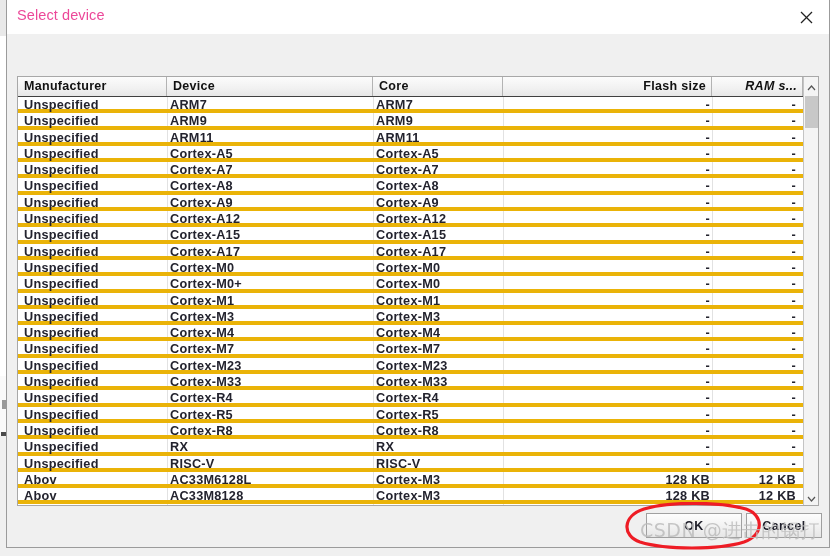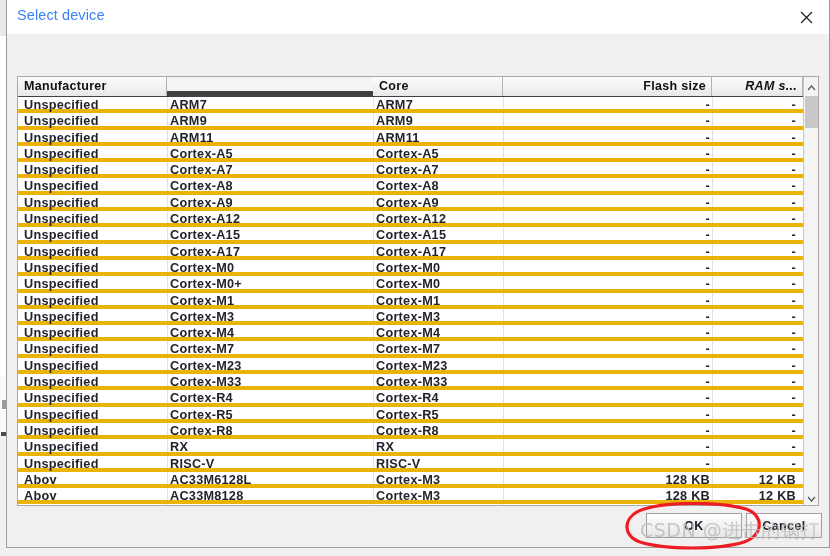--- a/index.html
+++ b/index.html
@@ -40,21 +40,21 @@
   }
 
   .titlebar {
     position: absolute; left: 0; top: 0;
     width: 822px; height: 34px;
     background: #ffffff;
   }
   .title-text {
     position: absolute; left: 10px; top: 7px;
     font-size: 14.5px;
-    color: #3b82f6;
+    color: #ec4899;
     letter-spacing: 0.1px;
     white-space: nowrap;
   }
   .close-btn {
     position: absolute; right: 0; top: 0;
     width: 46px; height: 34px;
     display: flex; align-items: center; justify-content: center;
   }
   .close-btn svg { display:block; }
 
@@ -244,20 +244,23 @@
         </span>
       </div>
     </div>
 
 
     <div class="table-wrap">
 
       <div class="thead">
           <div class="th left" style="left: 0px; width: 149px;">
             <span class="th-lbl">Manufacturer</span>
+          </div>
+          <div class="th left" style="left: 149px; width: 206px;">
+            <span class="th-lbl">Device</span>
           </div>
           <div class="th right" style="left: 485px; width: 209px;">
             <span class="th-lbl">Flash size</span>
           </div>
           <div class="th left" style="left: 355px; width: 130px;">
             <span class="th-lbl">Core</span>
           </div>
           <div class="th right" style="left: 694px; width: 91px; font-style: italic;">
             <span class="th-lbl">RAM s...</span>
           </div>

